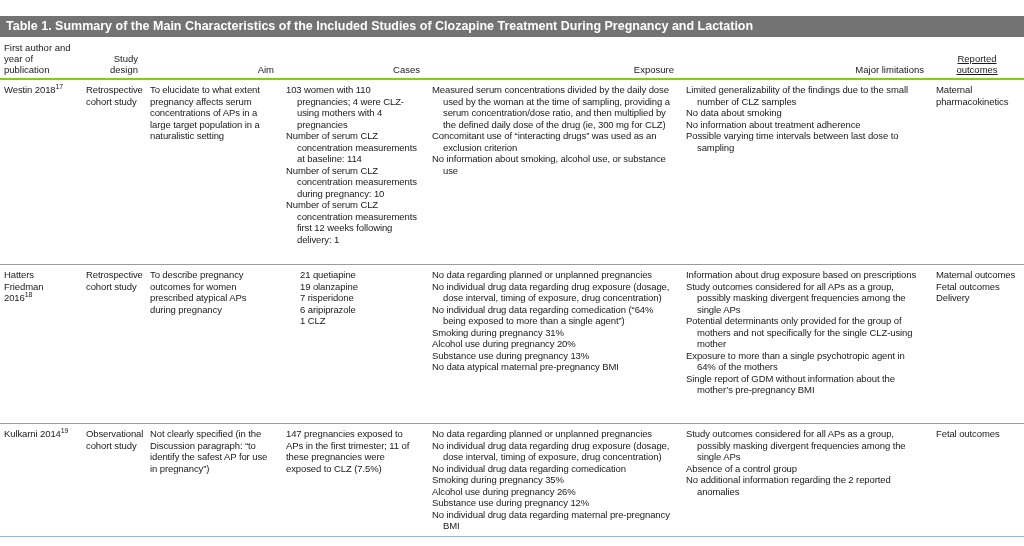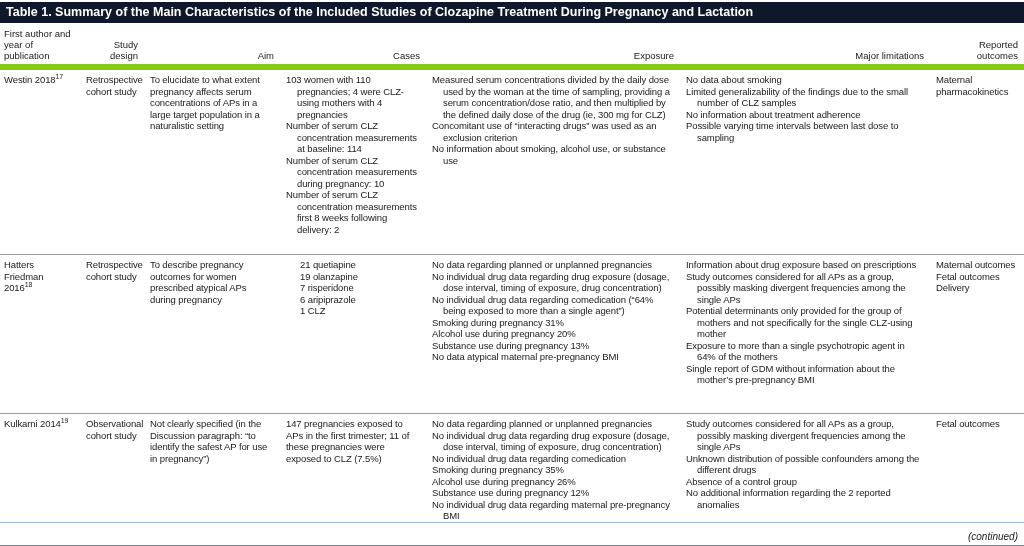--- a/index.html
+++ b/index.html
@@ -3,37 +3,37 @@
 <meta charset="utf-8">
 <style>
   html,body{margin:0;padding:0;background:#ffffff;}
   body{
     width:1024px;height:546px;overflow:hidden;position:relative;
     font-family:"Liberation Sans", sans-serif;
     color:#1a1a1a;-webkit-font-smoothing:antialiased;
   }
   .page{width:1024px;height:546px;position:relative;}
   .title-bar{
-    margin-top:2px;background:#0f172a;color:#ffffff;
+    margin-top:16px;background:#737373;color:#ffffff;
     font-size:12.5px;font-weight:bold;line-height:20px;height:21px;
     padding:0 6px;white-space:nowrap;overflow:hidden;
   }
   .grid{
     display:grid;
     grid-template-columns:80px 64px 136px 146px 254px 250px 94px;
   }
   .header-row{
     align-items:end;
     padding:5px 0 3px 0;
-    border-bottom:6px solid #84cc16;
+    border-bottom:2px solid #84cc16;
     font-size:9.5px;line-height:11px;
   }
   .hcell{padding:0 6px;text-align:right;}
   .hcell.c1{text-align:left;padding-left:4px;}
-  .hcell.c7{}
+  .hcell.c7{text-align:center;text-decoration:underline;}
   .row{
     font-size:9.5px;line-height:11.5px;
     padding:4px 0 4px 0;
     align-items:start;
   }
   .row + .row{border-top:1px solid #9b9b9b;}
   .row-0{min-height:176px;}
   .row-1{min-height:150px;}
   .row-2{min-height:112px;}
   .cell{padding:0 6px;letter-spacing:-0.1px;}
@@ -74,30 +74,30 @@
       <span>Westin 2018</span><sup>17</sup>
     </div>
     <div class="cell">Retrospective cohort study</div>
     <div class="cell">
         <div class="li">To elucidate to what extent pregnancy affects serum concentrations of APs in a large target population in a naturalistic setting</div>
       </div>
     <div class="cell hang">
         <div class="li">103 women with 110 pregnancies; 4 were CLZ-using mothers with 4 pregnancies</div>
         <div class="li">Number of serum CLZ concentration measurements at baseline: 114</div>
         <div class="li">Number of serum CLZ concentration measurements during pregnancy: 10</div>
-        <div class="li">Number of serum CLZ concentration measurements first 8 weeks following delivery: 2</div>
+        <div class="li">Number of serum CLZ concentration measurements first 12 weeks following delivery: 1</div>
       </div>
     <div class="cell hang">
         <div class="li">Measured serum concentrations divided by the daily dose used by the woman at the time of sampling, providing a serum concentration/dose ratio, and then multiplied by the defined daily dose of the drug (ie, 300 mg for CLZ)</div>
         <div class="li">Concomitant use of “interacting drugs” was used as an exclusion criterion</div>
         <div class="li">No information about smoking, alcohol use, or substance use</div>
       </div>
     <div class="cell hang">
+        <div class="li">Limited generalizability of the findings due to the small number of CLZ samples</div>
         <div class="li">No data about smoking</div>
-        <div class="li">Limited generalizability of the findings due to the small number of CLZ samples</div>
         <div class="li">No information about treatment adherence</div>
         <div class="li">Possible varying time intervals between last dose to sampling</div>
       </div>
     <div class="cell">
         <div class="li">Maternal pharmacokinetics</div>
       </div>
   </div>
 
   <div class="row row-1 grid">
     <div class="cell c1">
@@ -152,21 +152,20 @@
         <div class="li">No data regarding planned or unplanned pregnancies</div>
         <div class="li">No individual drug data regarding drug exposure (dosage, dose interval, timing of exposure, drug concentration)</div>
         <div class="li">No individual drug data regarding comedication</div>
         <div class="li">Smoking during pregnancy 35%</div>
         <div class="li">Alcohol use during pregnancy 26%</div>
         <div class="li">Substance use during pregnancy 12%</div>
         <div class="li">No individual drug data regarding maternal pre-pregnancy BMI</div>
       </div>
     <div class="cell hang">
         <div class="li">Study outcomes considered for all APs as a group, possibly masking divergent frequencies among the single APs</div>
-        <div class="li">Unknown distribution of possible confounders among the different drugs</div>
         <div class="li">Absence of a control group</div>
         <div class="li">No additional information regarding the 2 reported anomalies</div>
       </div>
     <div class="cell">
         <div class="li">Fetal outcomes</div>
       </div>
   </div>
 
   <div class="footer">
     <div class="rule"></div>

